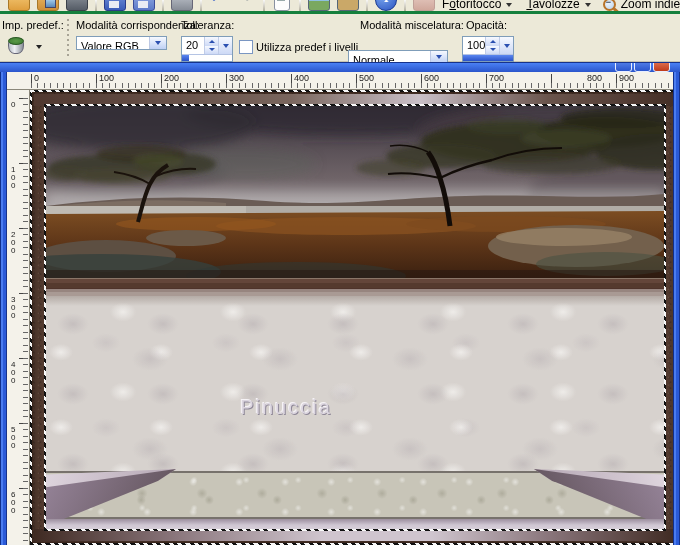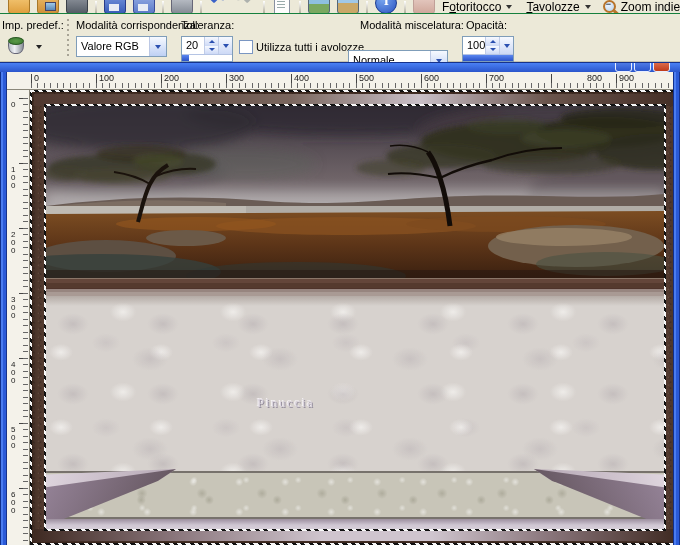--- a/index.html
+++ b/index.html
@@ -1,22 +1,22 @@
 <!DOCTYPE html>
 <html><head>
 <meta charset="utf-8">
 <style>
   html,body{margin:0;padding:0}
   body{width:680px;height:545px;position:relative;overflow:hidden;
        background:#d4d0c8;font-family:"Liberation Sans",sans-serif;color:#000}
   u{text-decoration:underline}
   
   .icons-row{position:absolute;left:0;top:0;width:680px;height:14px;background:#ece9d8;
-             display:flex;align-items:center;gap:7px;padding-left:8px;box-sizing:border-box;
-             overflow:hidden;border-bottom:1px solid #15803d}
+             display:flex;align-items:flex-end;gap:7px;padding-left:8px;box-sizing:border-box;
+             overflow:hidden;border-bottom:3px solid #15803d}
   .tbi{width:20px;height:20px;margin-top:-8px;border-radius:3px;flex:none;position:relative}
   .tbi-sep{width:2px;height:12px;margin-top:0;border-radius:0;background:linear-gradient(#fff,#b4b09e)}
   .tbi-folder{background:linear-gradient(#f8d080,#df9f3e);border:1px solid #a87828}
   .tbi-folder2{background:linear-gradient(#f0c070,#cf9038);border:1px solid #a87828}
   .tbi-folder2::after{content:'';position:absolute;right:2px;bottom:2px;width:9px;height:7px;
       background:linear-gradient(#9fc8e8,#5a88b8);border:1px solid #446}
   .tbi-scanner{background:linear-gradient(#9aa0a8,#555c66);border:1px solid #3a4048}
   .tbi-floppy{background:linear-gradient(#7a9ae0,#3a5cb8);border:1px solid #2a3c88}
   .tbi-floppy::after,.tbi-floppy2::after{content:'';position:absolute;left:4px;bottom:2px;width:10px;height:7px;background:#e8ecf4}
   .tbi-floppy2{background:linear-gradient(#9ab2e8,#5c7ac8);border:1px solid #3a4c98}
@@ -49,21 +49,21 @@
   .bucket{position:absolute;left:8px;top:25px;width:20px;height:15px}
   .bucket::before{content:'';position:absolute;inset:0 4px 0 0;border:1px solid #667;
       background:linear-gradient(90deg,#b8bec6,#eef0f4 40%,#8a9098);
       border-radius:45% 45% 40% 40%/30% 30% 55% 55%}
   .bucket::after{content:'';position:absolute;left:0px;top:-2px;width:14px;height:6px;border:1px solid #2a5a24;
       background:radial-gradient(#5a9a48,#3a7a30);border-radius:50%}
   .preset-caret{position:absolute;left:36px;top:31px;border-top:4px solid #222;
       border-left:3px solid transparent;border-right:3px solid transparent}
   .dot-sep{position:absolute;left:67px;top:5px;bottom:5px;width:2px;
       background:repeating-linear-gradient(180deg,#a8a496 0 2px,transparent 2px 5px)}
-  .combo{position:absolute;display:flex;height:21px;border:1px solid #7f9db9;background:#fff;box-sizing:border-box}
+  .combo{position:absolute;display:flex;height:14px;border:1px solid #7f9db9;background:#fff;box-sizing:border-box}
   .combo .val{flex:1;font-size:11px;padding:3px 4px;white-space:nowrap;overflow:hidden}
   .combo .btn{width:16px;background:linear-gradient(#f6f9ff,#bed0f4);border-left:1px solid #bcc8e4;
       display:flex;align-items:center;justify-content:center}
   .combo .btn::after{content:'';border-top:4px solid #2b50b0;border-left:3px solid transparent;border-right:3px solid transparent}
   .spin{position:absolute;display:flex;flex-wrap:wrap;border:1px solid #7f9db9;background:#fff;
         height:24px;box-sizing:content-box}
   .spin .num{width:22px;font-size:11px;padding:2px 0 0 4px;height:17px;box-sizing:border-box}
   .spin .ud{width:13px;height:17px;display:flex;flex-direction:column;border-left:1px solid #c0cce8}
   .spin .ud span{flex:1;background:linear-gradient(#f6f9ff,#cdd9f6);display:flex;align-items:center;justify-content:center}
   .spin .ud .up::after{content:'';border-bottom:3px solid #2b50b0;border-left:3px solid transparent;border-right:3px solid transparent}
@@ -120,21 +120,21 @@
       background-image:
         radial-gradient(ellipse 26px 18px at 30% 40%,rgba(176,168,172,.45),transparent 60%),
         radial-gradient(ellipse 22px 16px at 70% 20%,rgba(242,240,237,.85),transparent 60%),
         radial-gradient(ellipse 30px 20px at 80% 70%,rgba(180,172,176,.42),transparent 60%),
         radial-gradient(ellipse 20px 14px at 15% 75%,rgba(246,244,242,.75),transparent 60%),
         radial-gradient(ellipse 24px 16px at 50% 55%,rgba(186,178,182,.38),transparent 60%);
       background-size:90px 70px,110px 80px,130px 90px,100px 75px,120px 85px}
   .pattern::before{content:'';position:absolute;left:0;right:0;top:0;height:10px;
       background:linear-gradient(rgba(90,70,60,.28),transparent)}
   .watermark{position:absolute;top:100px;left:0;width:480px;text-align:center}
-  .wm-title{font-family:Liberation Serif, serif;font-size:12px;letter-spacing:2px;color:#dcd6e0;
+  .wm-title{font-family:Liberation Sans, sans-serif;font-size:20px;letter-spacing:2px;color:#dcd6e0;
       text-shadow:1px 1px 0 #8f8898,-1px -1px 0 #f6f3f6}
   .wm-url{font-family:"DejaVu Serif",serif;font-size:11px;color:#c6bfce;margin-top:2px;
       text-shadow:1px 1px 0 #8f8898}
   .stone-band{position:absolute;left:0;right:0;bottom:10px;height:48px;box-sizing:border-box;
       border-top:2px solid #77726c;border-bottom:2px solid #77726c;background-color:#c8c5b8;
       background-image:
         radial-gradient(circle 6px at 20% 30%,rgba(255,255,255,.5),transparent 70%),
         radial-gradient(circle 8px at 60% 60%,rgba(150,148,130,.5),transparent 70%),
         radial-gradient(circle 5px at 85% 25%,rgba(255,255,255,.45),transparent 70%),
         radial-gradient(circle 7px at 40% 75%,rgba(140,138,120,.45),transparent 70%);
@@ -186,21 +186,21 @@
         <span class="up"></span>
         <span class="down"></span>
       </span>
     <span class="drop"></span>
     <span class="strip">
         <span class="fill fill-small"></span>
       </span>
   </div>
 
   <div class="cb"></div>
-  <div class="opt-label" style="left:256px;top:27px">Utilizza tutti i avolozze</div>
+  <div class="opt-label" style="left:256px;top:27px">Utilizza predef i livelli</div>
 
   <div class="opt-label" style="left:360px;top:5px">Modalità miscelatura:</div>
   <div class="combo" style="left:348px;top:36px;width:100px">
     <span class="val">Normale</span>
     <span class="btn"></span>
   </div>
 
   <div class="opt-label" style="left:466px;top:5px">Opacità:</div>
   <div class="spin" style="left:462px;top:22px;width:50px">
     <span class="num">100</span>

